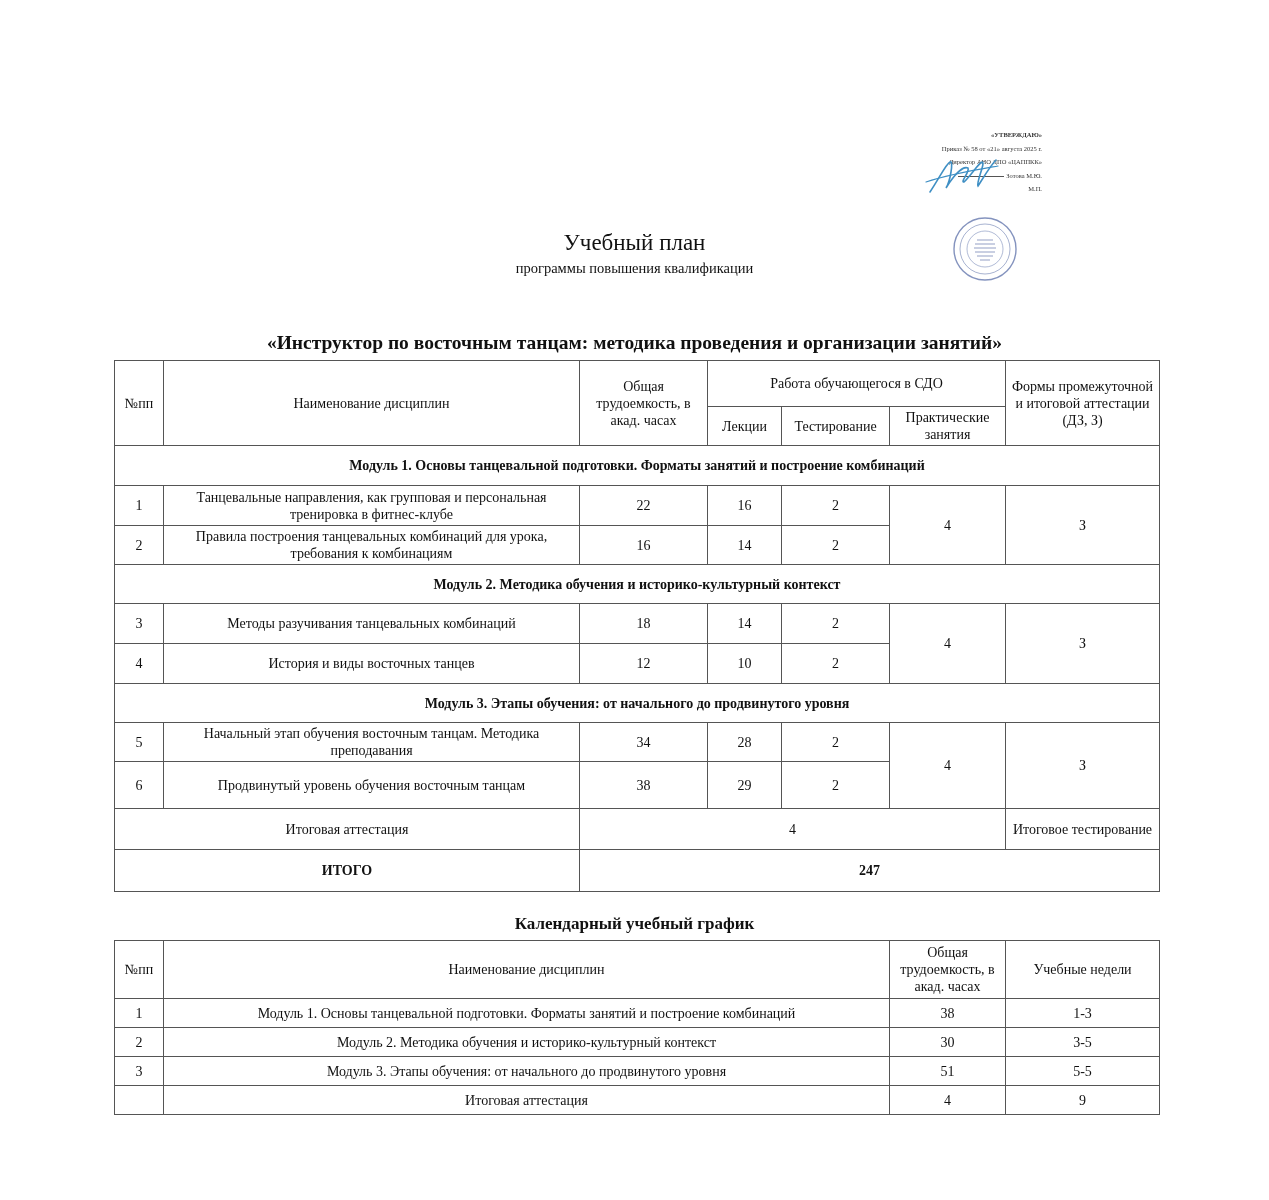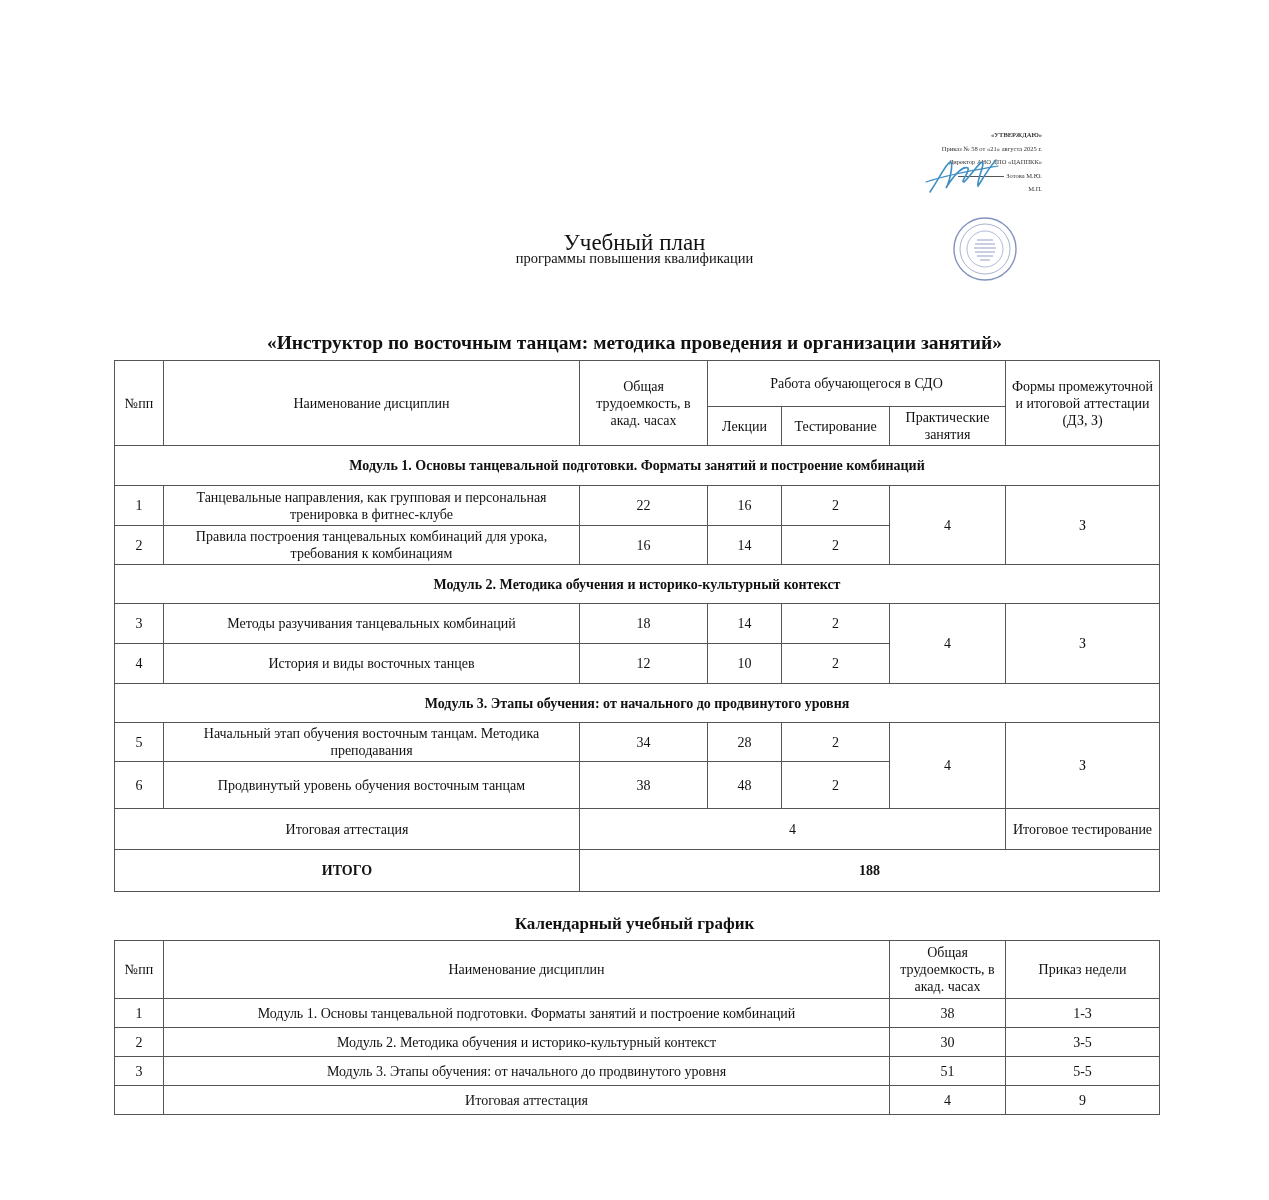--- a/index.html
+++ b/index.html
@@ -11,21 +11,21 @@
     position: absolute; left: 880px; top: 128px; width: 162px;
     text-align: right; font-size: 6.5px; line-height: 13.5px; color: #333;
   }
   .approve .bold { font-weight: bold; }
   .approve .sigline { display: inline-block; width: 46px; border-bottom: 0.8px solid #555; margin-right: 2px; vertical-align: 1px; }
   .signature { position: absolute; left: 920px; top: 152px; width: 80px; height: 46px; }
   .stamp { position: absolute; left: 952px; top: 216px; width: 66px; height: 66px; }
 
   .title { position: absolute; left: 0; width: 1269px; text-align: center; }
   .t1 { top: 230px; font-size: 23px; }
-  .t2 { top: 250px; font-size: 14.5px; text-align: center; }
+  .t2 { top: 260px; font-size: 14.5px; text-align: center; }
   .t3 { top: 332px; font-size: 19.5px; font-weight: bold; }
   .t4 { top: 914px; font-size: 17px; font-weight: bold; }
 
   table { border-collapse: collapse; position: absolute; left: 114px; width: 1045px; table-layout: fixed; }
   td, th { border: 1px solid #555; font-size: 14px; line-height: 17px; font-weight: normal; text-align: center; vertical-align: middle; padding: 0 4px; }
   .left { text-align: center; }
   .bold { font-weight: bold; }
   .module td { font-weight: bold; font-size: 14px; }
   #plan { top: 360px; }
   #cal { top: 940px; }
@@ -135,51 +135,51 @@
     <td>34</td>
     <td>28</td>
     <td>2</td>
     <td rowspan="2">4</td>
     <td rowspan="2">З</td>
   </tr>
   <tr style="height:47px">
     <td>6</td>
     <td class="left">Продвинутый уровень обучения восточным танцам</td>
     <td>38</td>
-    <td>48</td>
+    <td>29</td>
     <td>2</td>
   </tr>
 
   <tr style="height:41px">
     <td colspan="2">Итоговая аттестация</td>
     <td colspan="4">4</td>
     <td>Итоговое тестирование</td>
   </tr>
 
   <tr style="height:42px">
     <td colspan="2" class="bold">ИТОГО</td>
-    <td colspan="5" class="bold">188</td>
+    <td colspan="5" class="bold">247</td>
   </tr>
 </tbody>
   </table>
 
 <div class="title t4">Календарный учебный график</div>
 <table id="cal">
   <colgroup>
     <col style="width:49px">
       <col style="width:726px">
       <col style="width:116px">
       <col style="width:154px">
   </colgroup>
   <tbody>
       <tr style="height:58px">
     <td>№пп</td>
     <td>Наименование дисциплин</td>
     <td>Общая трудоемкость, в акад. часах</td>
-    <td>Приказ недели</td>
+    <td>Учебные недели</td>
   </tr>
   <tr style="height:29px">
     <td>1</td>
     <td>Модуль 1. Основы танцевальной подготовки. Форматы занятий и построение комбинаций</td>
     <td>38</td>
     <td>1-3</td>
   </tr>
   <tr style="height:29px">
     <td>2</td>
     <td>Модуль 2. Методика обучения и историко-культурный контекст</td>

